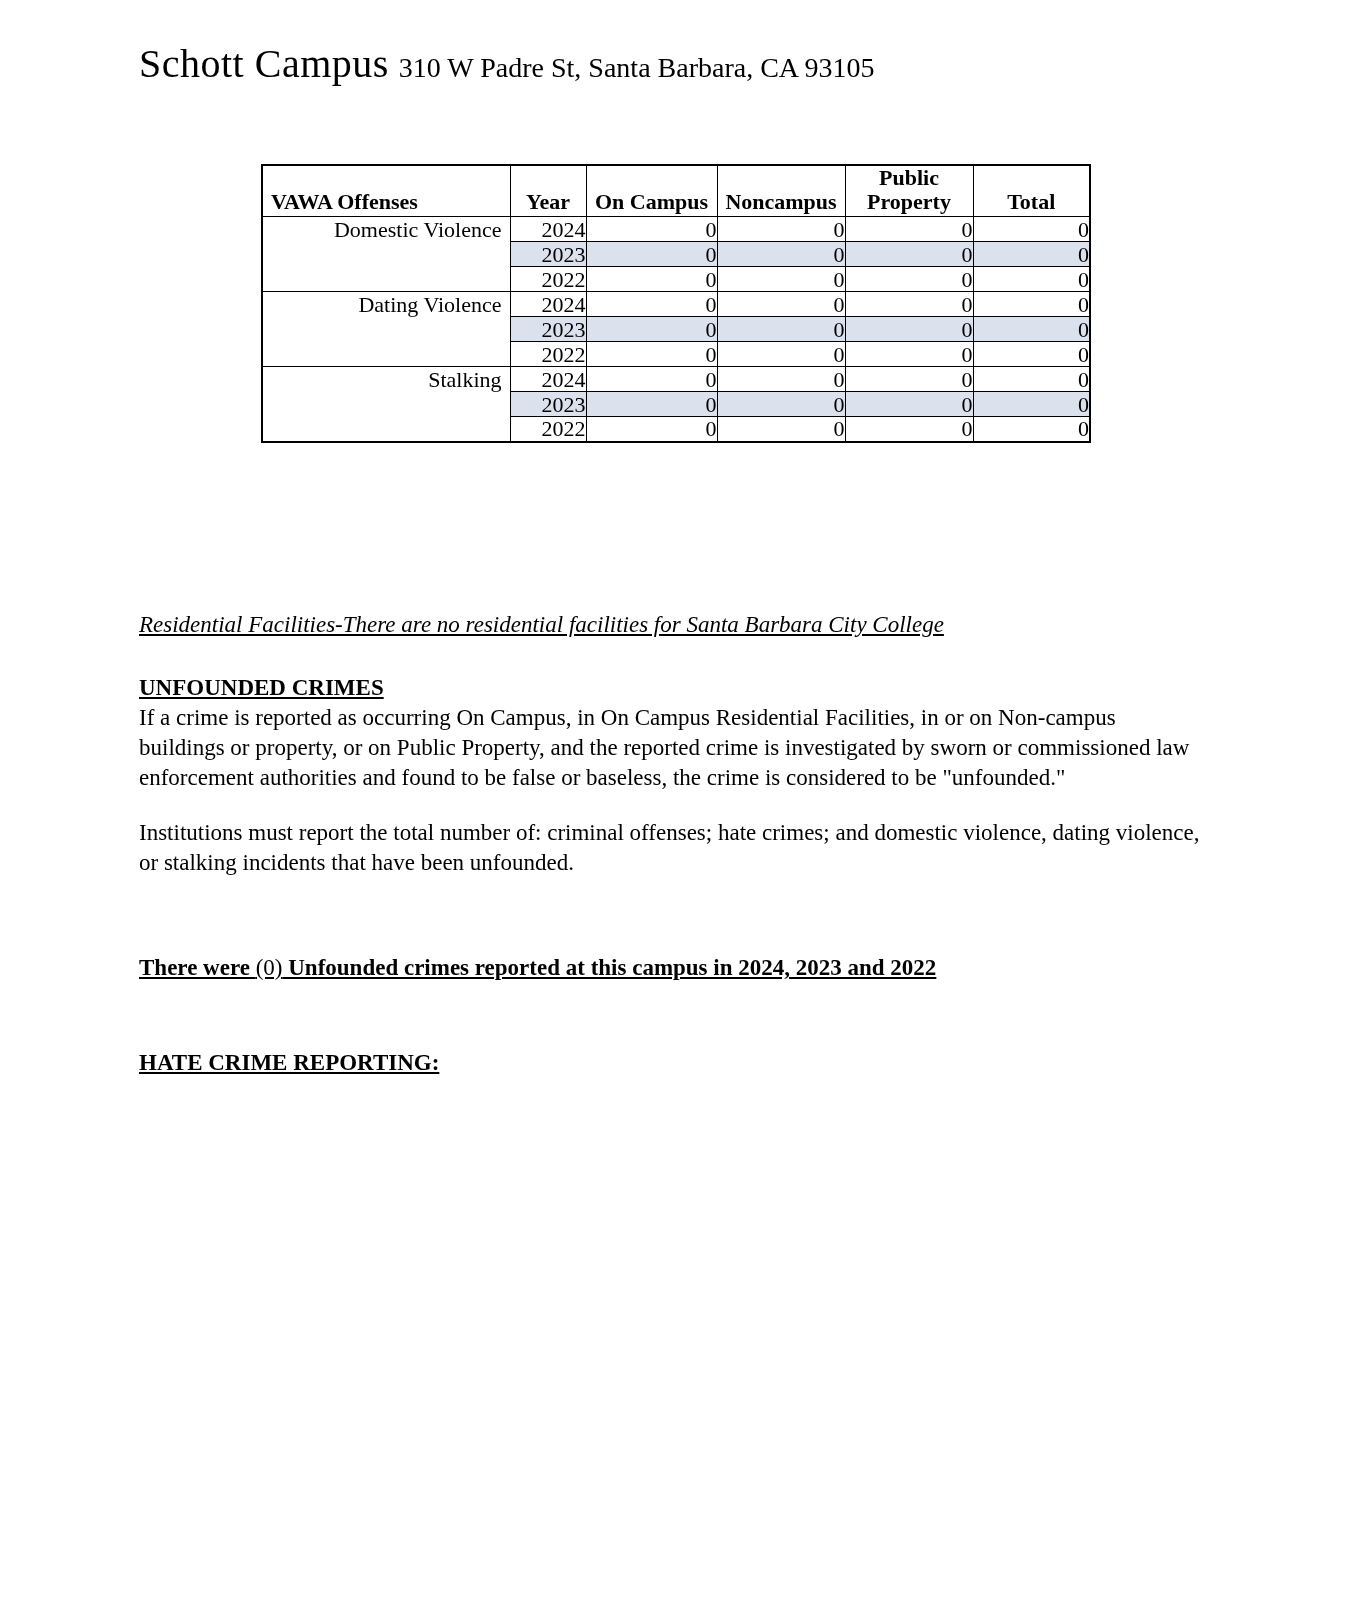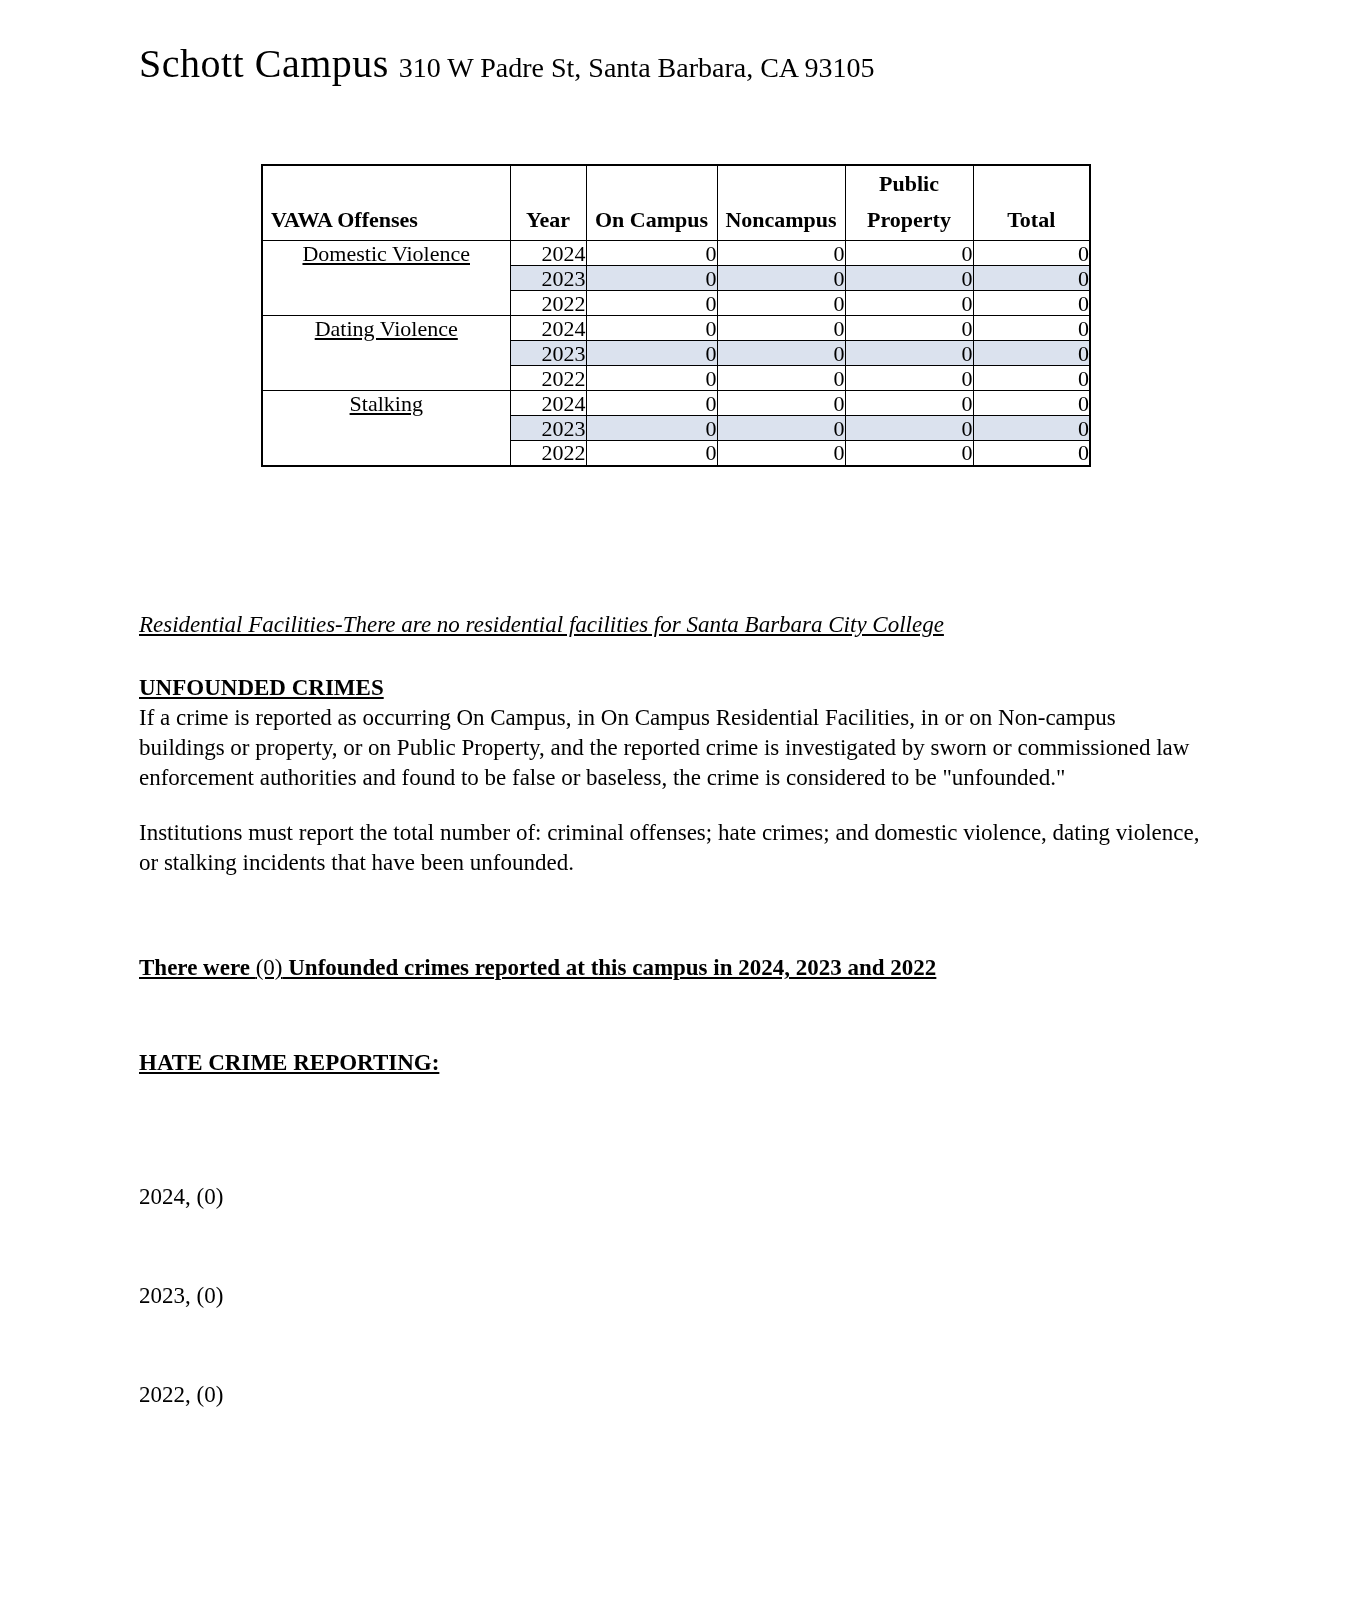--- a/index.html
+++ b/index.html
@@ -19,31 +19,30 @@
 
   table.vawa-table {
     position: absolute; left: 261px; top: 164px;
     border-collapse: collapse; table-layout: fixed;
     border: 2px solid #000000;
     font-size: 22px;
   }
   .vawa-table th, .vawa-table td { border: 1px solid #000000; }
   .vawa-table th {
     height: 48px; vertical-align: bottom; text-align: center;
-    font-weight: bold; line-height: 36px; padding: 0 4px 2px 4px;
+    font-weight: bold; line-height: 24px; padding: 0 4px 2px 4px;
   }
   .vawa-table th.col-offense { text-align: left; padding-left: 8px; }
   .vawa-table td {
     height: 25px; text-align: right; vertical-align: middle;
     line-height: 23px; padding: 0;
   }
   .vawa-table td.offense {
-    text-align: center; vertical-align: top; padding: 1px 8px 0 8px;
+    text-align: right; vertical-align: top; padding: 1px 8px 0 8px;
     background: #ffffff;
-    text-decoration: underline;
   }
   .vawa-table tr.shaded td { background: var(--row-shade, #dbe2ee); }
 
   .textblock {
     position: absolute; left: 139px; width: 1062px;
     font-size: 23px; line-height: 30px;
     white-space: pre-wrap;
   }
   .italic { font-style: italic; }
   .bold { font-weight: bold; }
@@ -156,19 +155,14 @@
   <div class="textblock bold nowrap" style="top:673px;">UNFOUNDED CRIMES</div>
 
   <div class="textblock" style="top:703px;">If a crime is reported as occurring On Campus, in On Campus Residential Facilities, in or on Non-campus buildings or property, or on Public Property, and the reported crime is investigated by sworn or commissioned law enforcement authorities and found to be false or baseless, the crime is considered to be "unfounded."</div>
 
   <div class="textblock" style="top:818px;">Institutions must report the total number of: criminal offenses; hate crimes; and domestic violence, dating violence, or stalking incidents that have been unfounded.</div>
 
   <div class="textblock bold nowrap" style="top:953px;"><span>There were </span><span class="normal-weight">(0)</span><span> Unfounded crimes reported at this campus in 2024, 2023 and 2022</span></div>
 
   <div class="textblock bold nowrap" style="top:1048px;">HATE CRIME REPORTING:</div>
 
-  <div class="textblock hate-lines" style="top:1114px;">
-    <div>2024, (0)</div>
-    <div>2023, (0)</div>
-    <div>2022, (0)</div>
-  </div>
 
 </div>
 
 </body></html>

